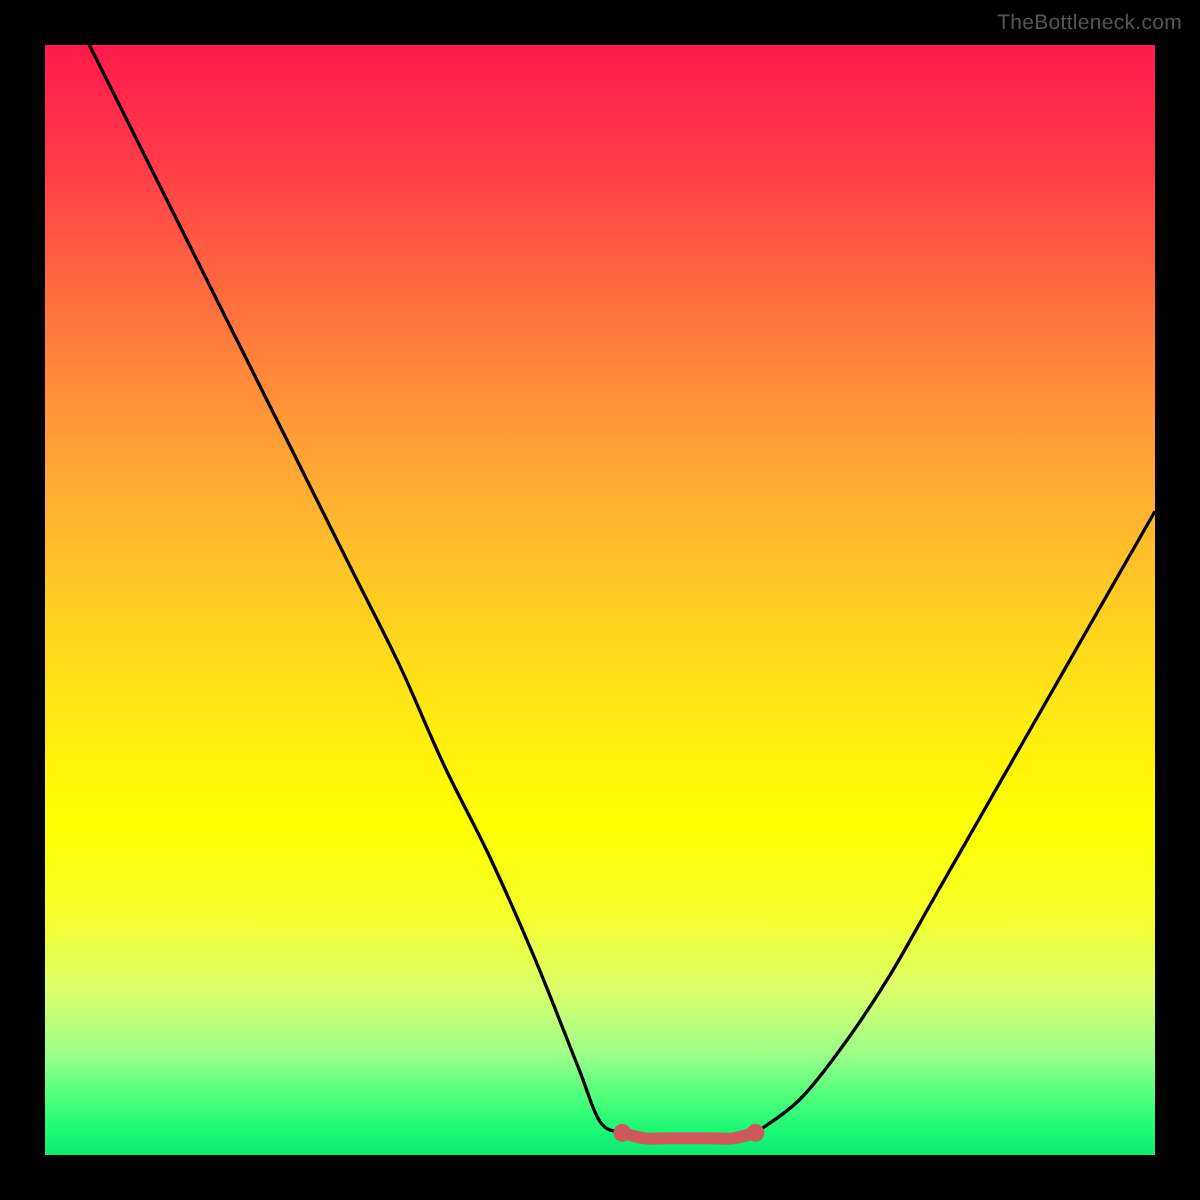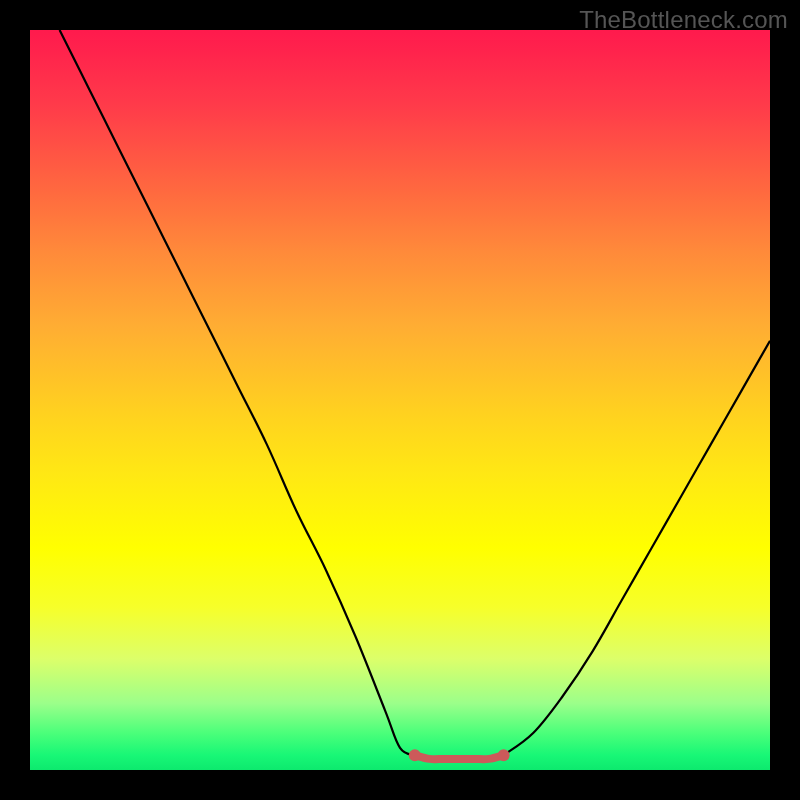--- a/index.html
+++ b/index.html
@@ -38,21 +38,21 @@
       #4bff7a 95%,
       #18f776 98%,
       #0de96e 100%
     );
   }
   .watermark {
     position: absolute;
     top: 6px;
     right: 12px;
     color: #555;
-    font-size: 24px;
+    font-size: 14px;
     font-weight: 500;
     letter-spacing: 0.2px;
     z-index: 5;
   }
   svg.curves {
     position: absolute;
     top: 30px;
     left: 30px;
     width: 740px;
     height: 740px;

